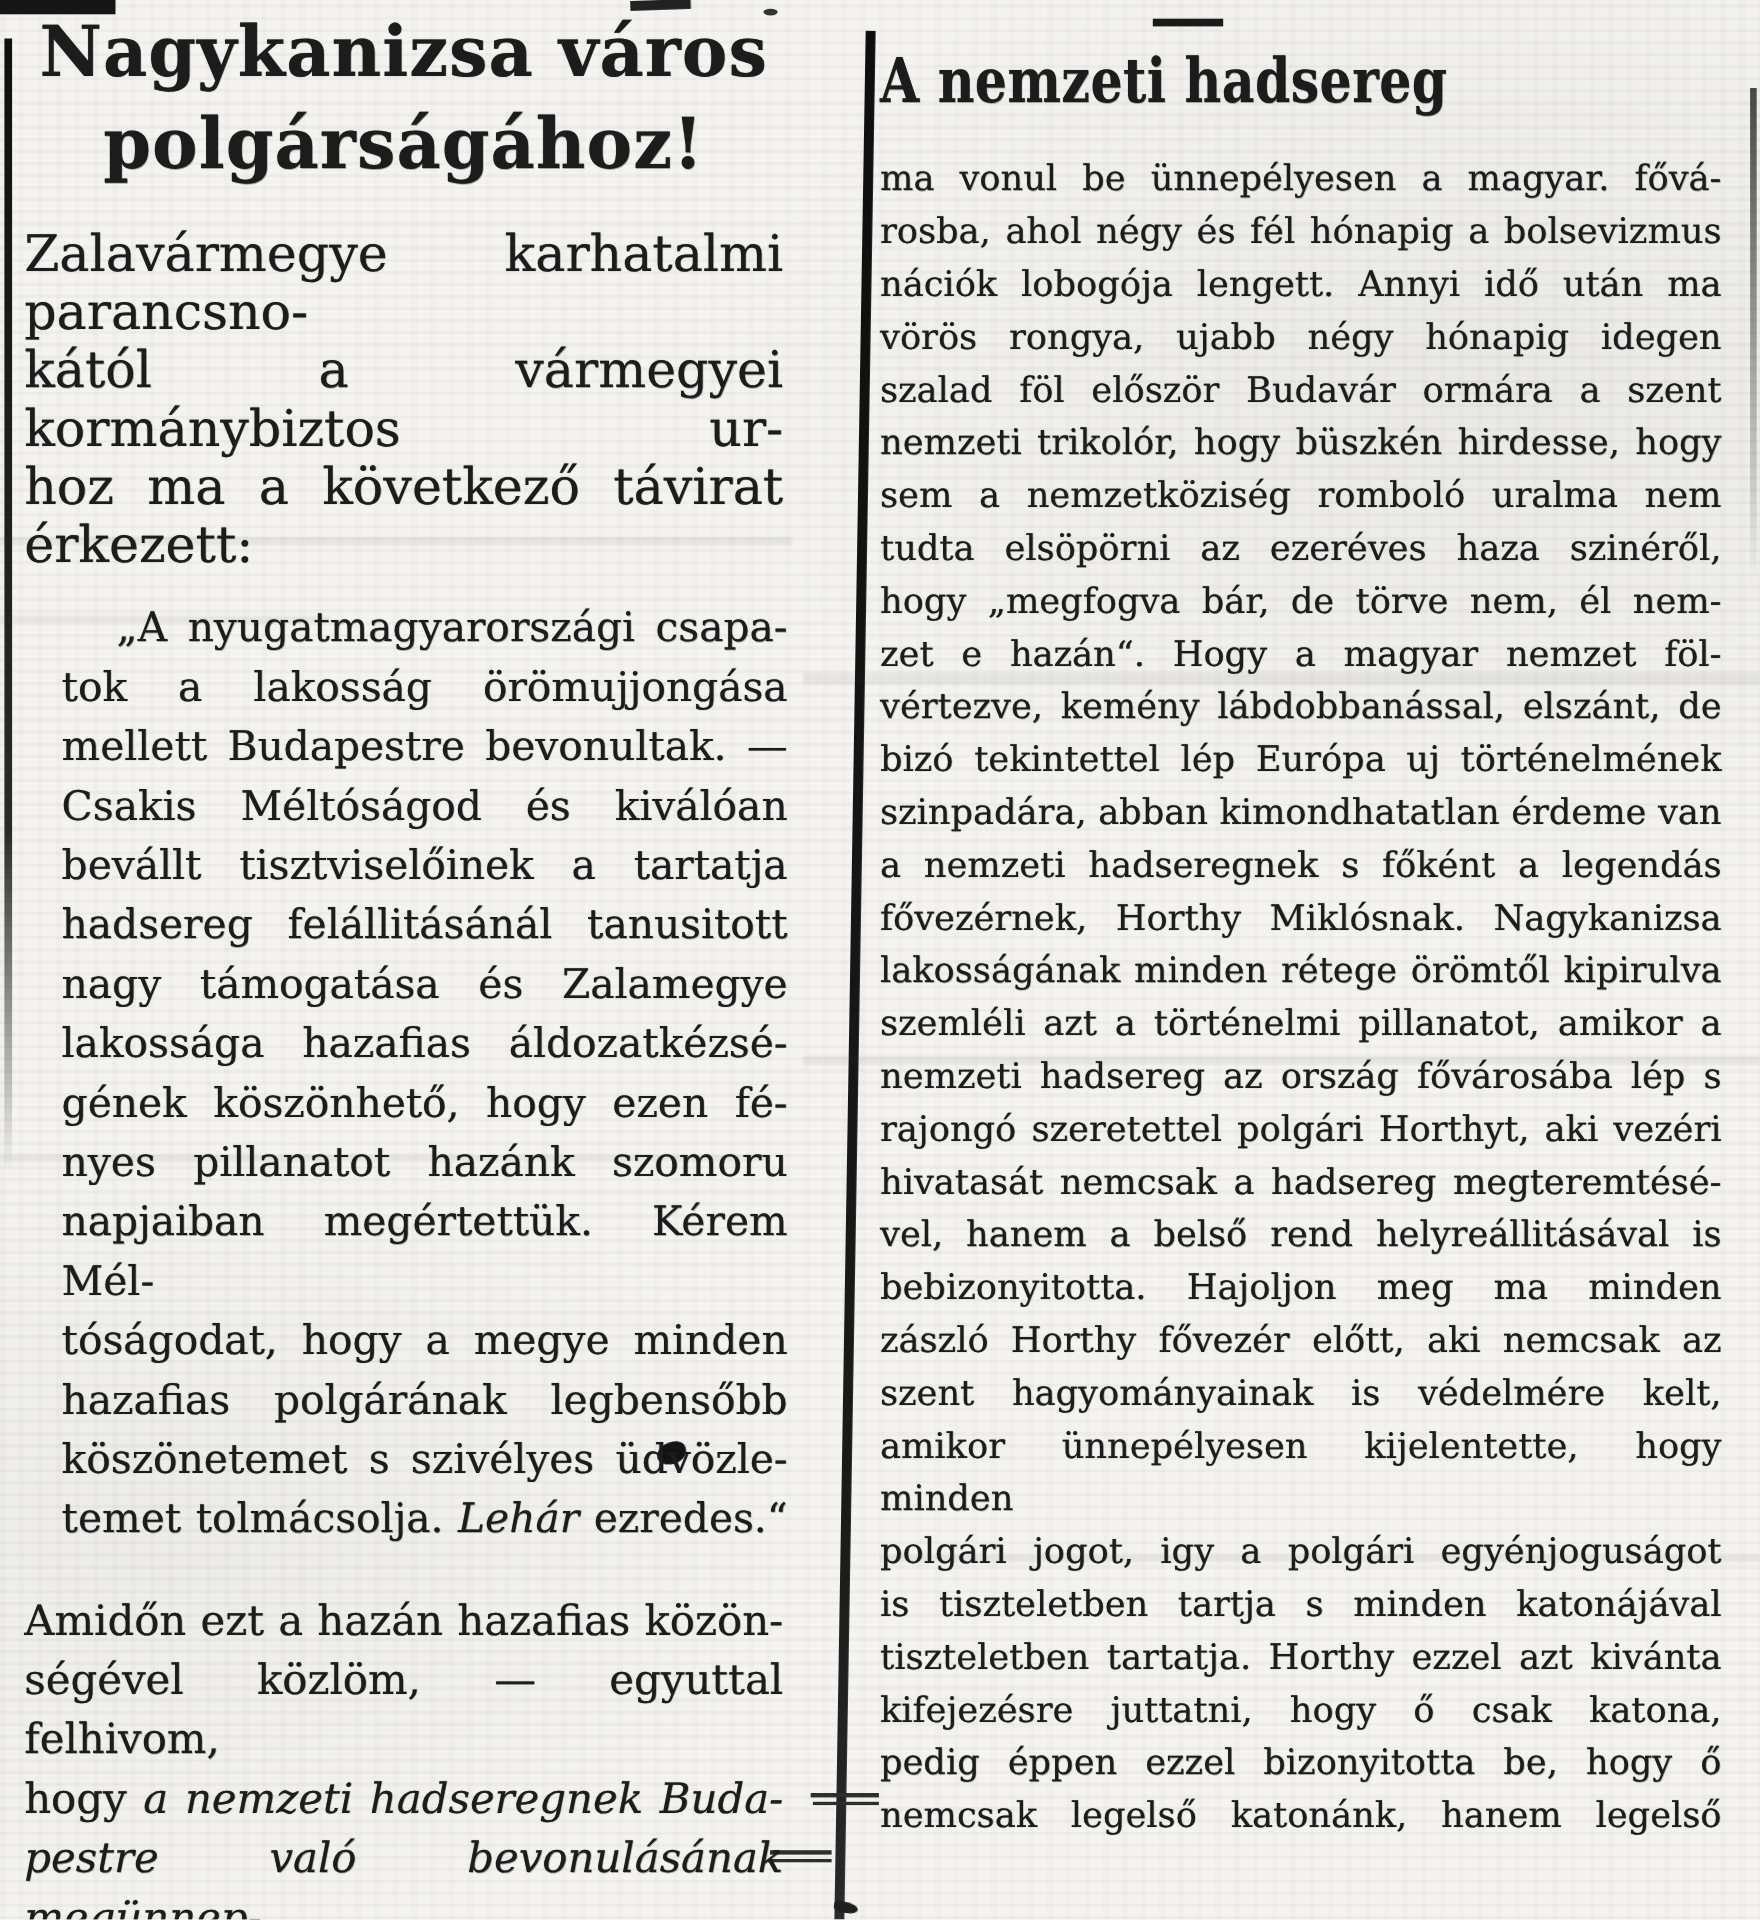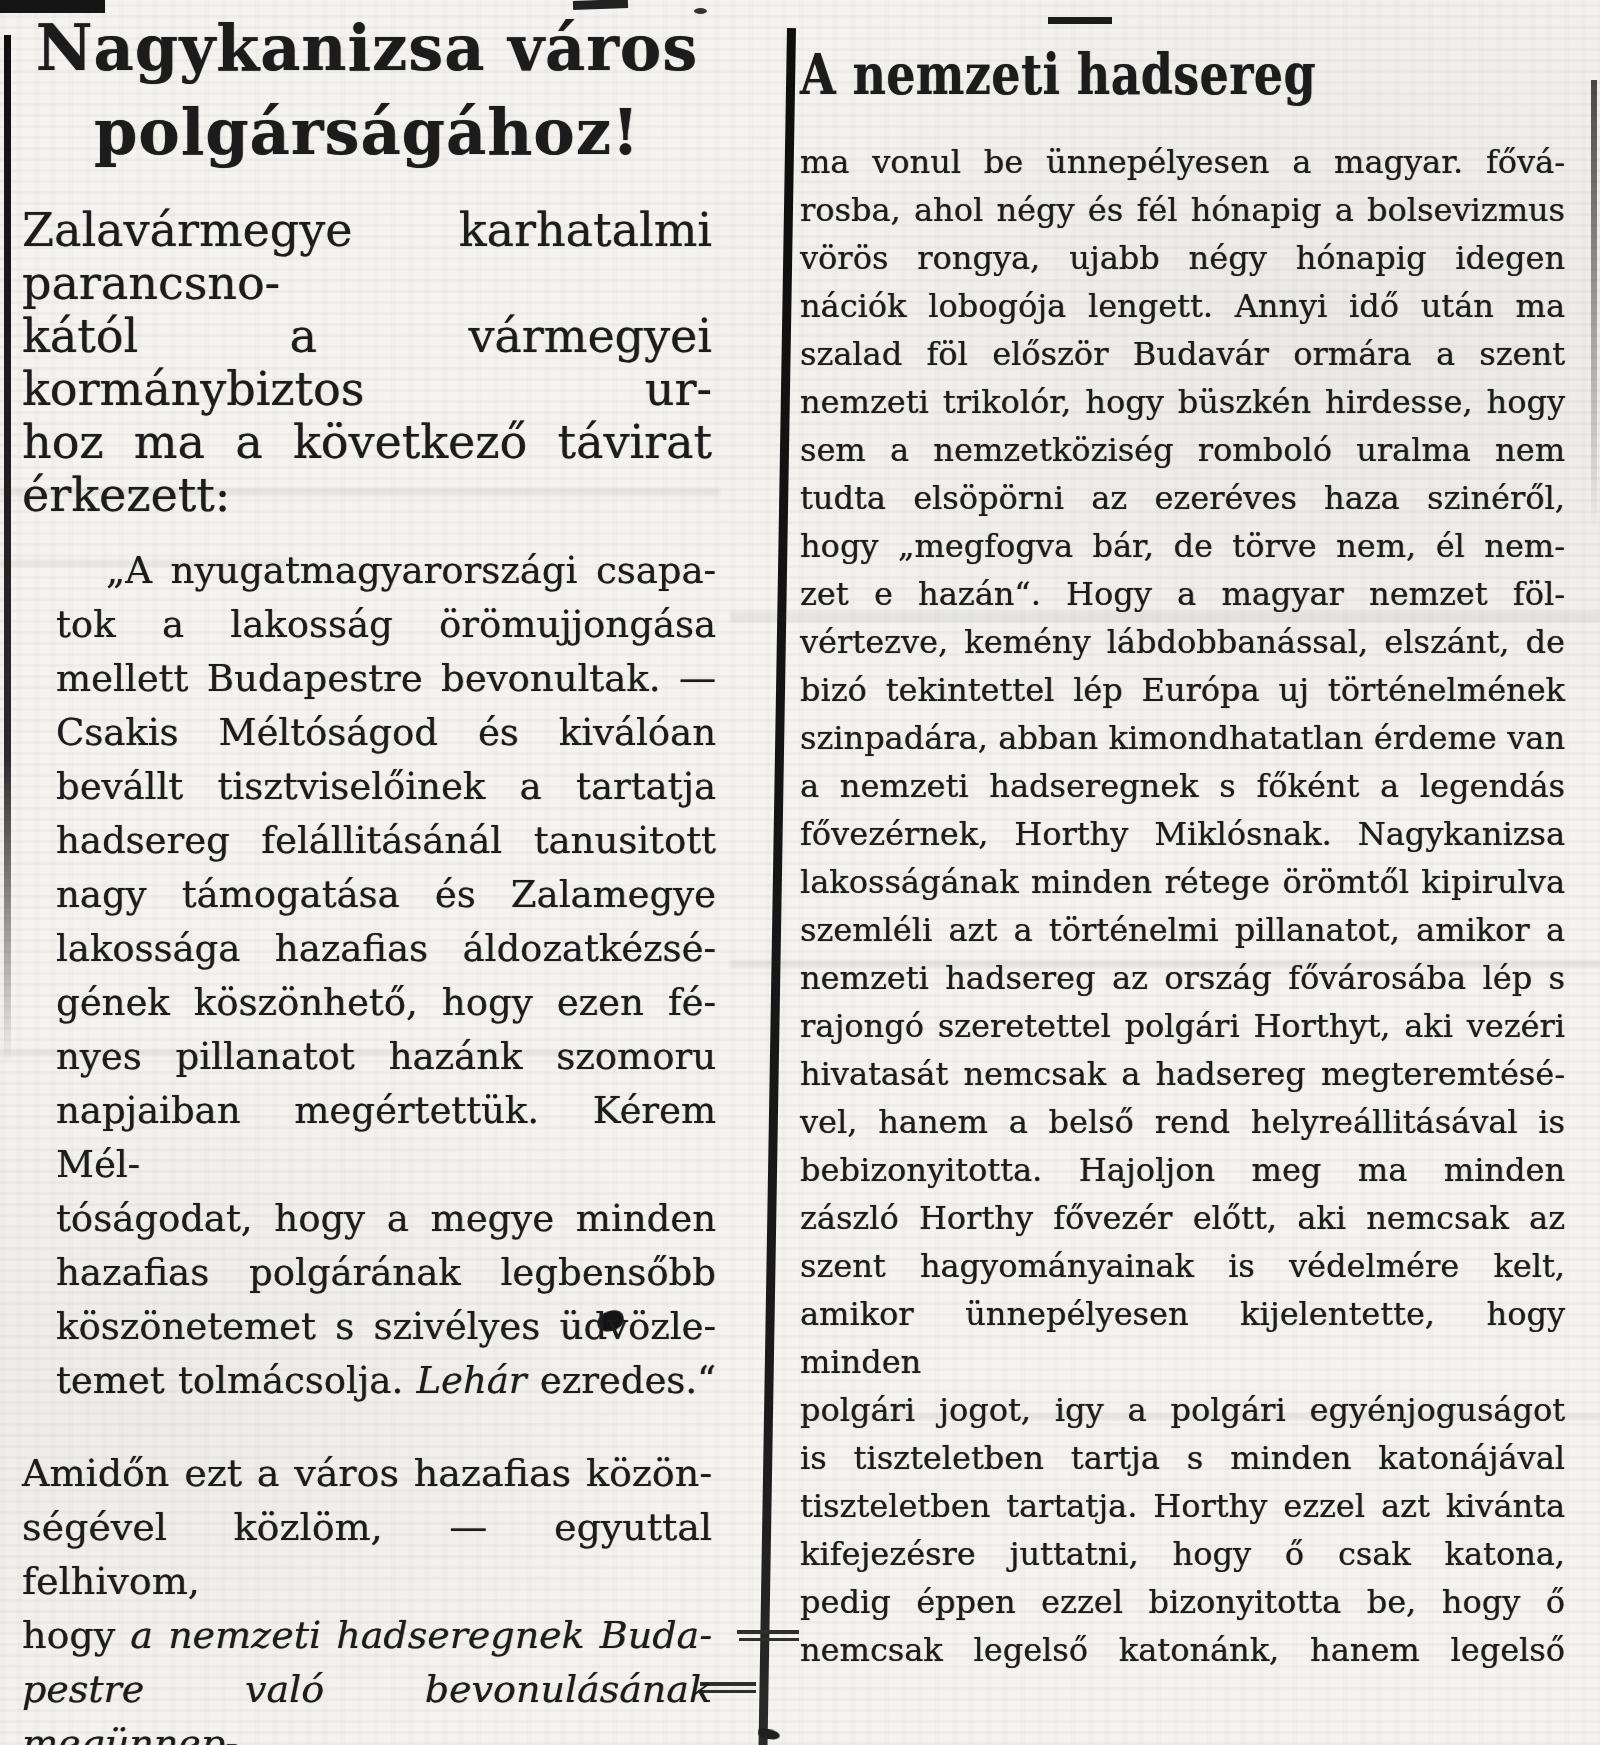--- a/index.html
+++ b/index.html
@@ -111,35 +111,35 @@
         <div class="line">lakossága hazafias áldozatkézsé-</div>
         <div class="line">gének köszönhető, hogy ezen fé-</div>
         <div class="line">nyes pillanatot hazánk szomoru</div>
         <div class="line">napjaiban megértettük. Kérem Mél-</div>
         <div class="line">tóságodat, hogy a megye minden</div>
         <div class="line">hazafias polgárának legbensőbb</div>
         <div class="line">köszönetemet s szivélyes üdvözle-</div>
         <div class="line">temet tolmácsolja. <i>Lehár</i> ezredes.“</div>
       </div>
     <div class="para closing txt">
-        <div class="line">Amidőn ezt a város hazafias közön-</div>
+        <div class="line">Amidőn ezt a hazán hazafias közön-</div>
         <div class="line">ségével közlöm, — egyuttal felhivom,</div>
         <div class="line">hogy <i>a nemzeti hadseregnek Buda-</i></div>
         <div class="line"><i>pestre való bevonulásának megünnep-</i></div>
       </div>
 
   </div>
 
   <div class="right-col">
     <h2 class="txt">A nemzeti hadsereg</h2>
     <div class="para rbody txt">
         <div class="line">ma vonul be ünnepélyesen a magyar. fővá-</div>
         <div class="line">rosba, ahol négy és fél hónapig a bolsevizmus</div>
+        <div class="line">nációk lobogója lengett. Annyi idő után ma</div>
         <div class="line">vörös rongya, ujabb négy hónapig idegen</div>
-        <div class="line">nációk lobogója lengett. Annyi idő után ma</div>
         <div class="line">szalad föl először Budavár ormára a szent</div>
         <div class="line">nemzeti trikolór, hogy büszkén hirdesse, hogy</div>
         <div class="line">sem a nemzetköziség romboló uralma nem</div>
         <div class="line">tudta elsöpörni az ezeréves haza szinéről,</div>
         <div class="line">hogy „megfogva bár, de törve nem, él nem-</div>
         <div class="line">zet e hazán“. Hogy a magyar nemzet föl-</div>
         <div class="line">vértezve, kemény lábdobbanással, elszánt, de</div>
         <div class="line">bizó tekintettel lép Európa uj történelmének</div>
         <div class="line">szinpadára, abban kimondhatatlan érdeme van</div>
         <div class="line">a nemzeti hadseregnek s főként a legendás</div>

